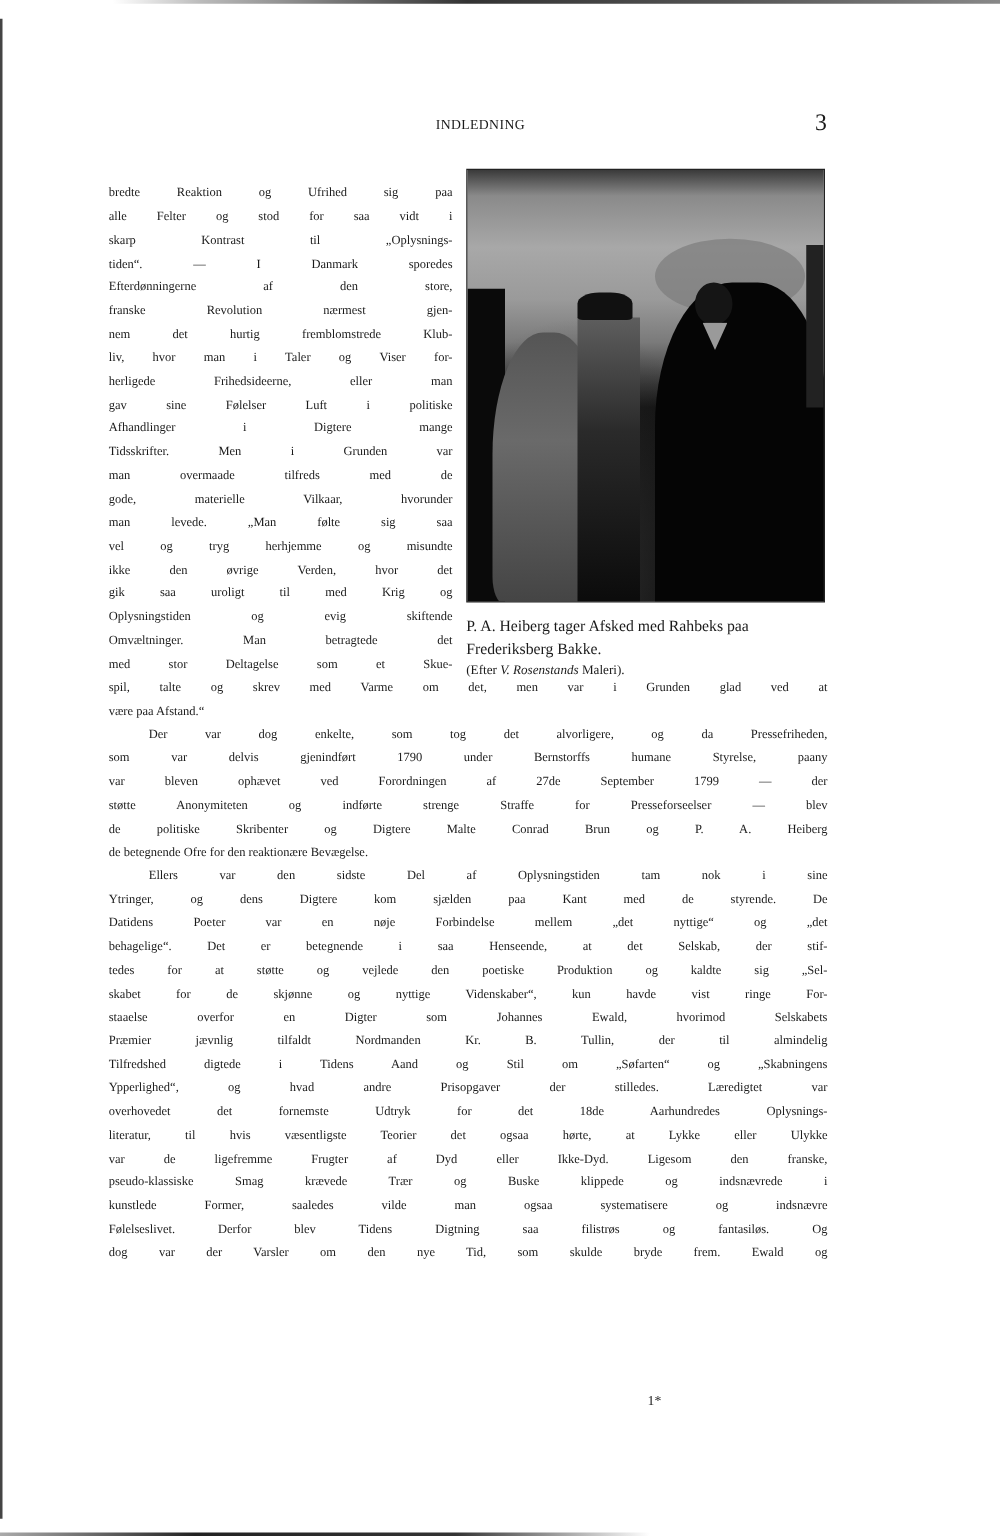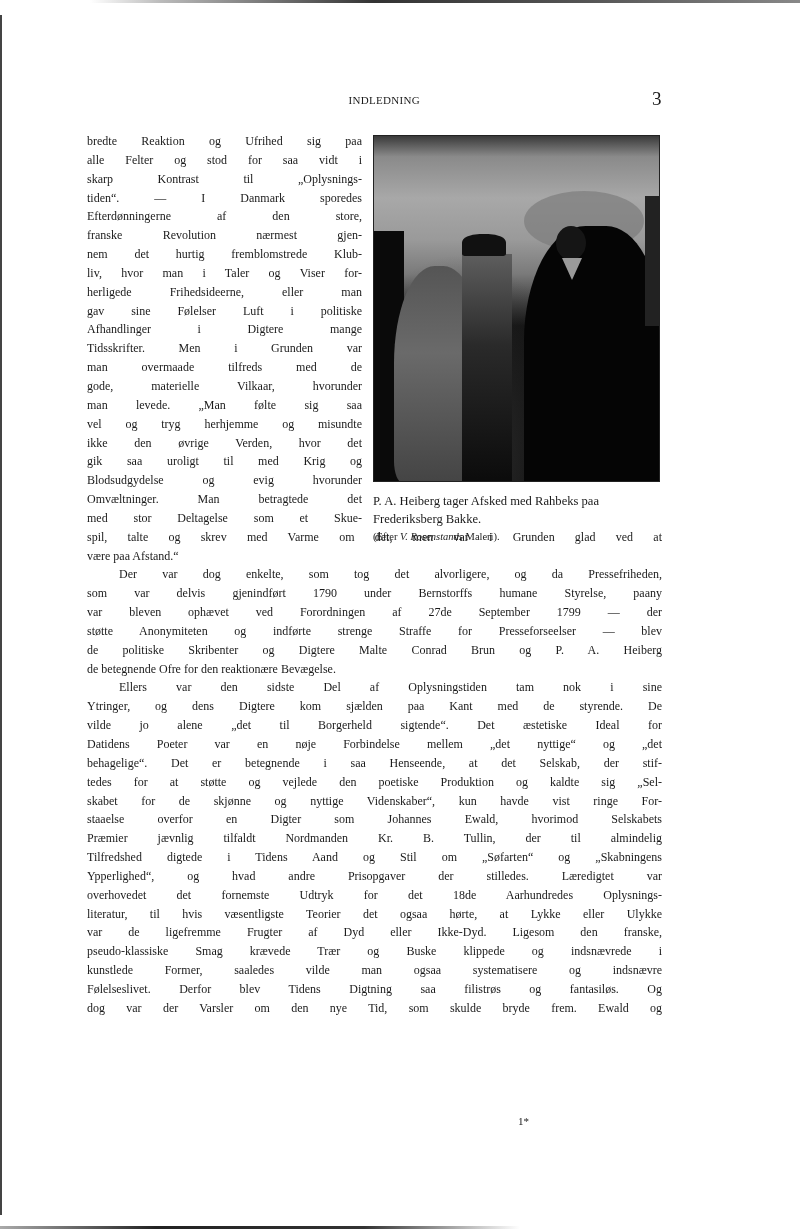--- a/index.html
+++ b/index.html
@@ -21,22 +21,22 @@
   }
   .running-head {
     position: absolute; top: 94px; left: 0; width: 800px; text-align: center;
     font-size: 11px; letter-spacing: 0.3px;
   }
   .running-head .title { position: absolute; left: 340px; width: 80px; text-align: right; }
   .page-number {
     position: absolute; top: 88px; left: 652px; font-size: 19px;
   }
   .text-block {
-    position: absolute; left: 87px; top: 132px; width: 575px;
-    font-size: 12px; line-height: 18.85px; text-align: justify;
+    position: absolute; left: 87px; top: 146px; width: 575px;
+    font-size: 10px; line-height: 18.85px; text-align: justify;
   }
   .narrow { width: 275px; }
   .line { display: block; white-space: nowrap; text-align: justify; text-align-last: justify; }
   .line.last { text-align-last: left; }
   .indent { text-indent: 32px; }
   .figure {
     position: absolute; left: 373px; top: 135px; width: 287px; height: 347px;
     border: 1px solid #222; box-sizing: border-box; overflow: hidden;
     background:
       radial-gradient(ellipse at 30% 95%, #333 0%, transparent 45%),
@@ -130,40 +130,39 @@
     <span class="line">herligede Frihedsideerne, eller man</span>
     <span class="line">gav sine Følelser Luft i politiske</span>
     <span class="line">Afhandlinger i Digtere mange</span>
     <span class="line">Tidsskrifter. Men i Grunden var</span>
     <span class="line">man overmaade tilfreds med de</span>
     <span class="line">gode, materielle Vilkaar, hvorunder</span>
     <span class="line">man levede. „Man følte sig saa</span>
     <span class="line">vel og tryg herhjemme og misundte</span>
     <span class="line">ikke den øvrige Verden, hvor det</span>
     <span class="line">gik saa uroligt til med Krig og</span>
-    <span class="line">Blodsudgydelse og evig hvorunder</span>
+    <span class="line">Oplysningstiden og evig skiftende</span>
     <span class="line">Omvæltninger. Man betragtede det</span>
     <span class="line">med stor Deltagelse som et Skue-</span>
   </div>
   <div>
     <span class="line">spil, talte og skrev med Varme om det, men var i Grunden glad ved at</span>
     <span class="line last">være paa Afstand.“</span>
   </div>
   <div>
     <span class="line indent">Der var dog enkelte, som tog det alvorligere, og da Pressefriheden,</span>
     <span class="line">som var delvis gjenindført 1790 under Bernstorffs humane Styrelse, paany</span>
     <span class="line">var bleven ophævet ved Forordningen af 27de September 1799 — der</span>
     <span class="line">støtte Anonymiteten og indførte strenge Straffe for Presseforseelser — blev</span>
     <span class="line">de politiske Skribenter og Digtere Malte Conrad Brun og P. A. Heiberg</span>
     <span class="line last">de betegnende Ofre for den reaktionære Bevægelse.</span>
   </div>
   <div>
     <span class="line indent">Ellers var den sidste Del af Oplysningstiden tam nok i sine</span>
     <span class="line">Ytringer, og dens Digtere kom sjælden paa Kant med de styrende. De</span>
-    <span class="line">vilde jo alene „det til Borgerheld sigtende“. Det æstetiske Ideal for</span>
     <span class="line">Datidens Poeter var en nøje Forbindelse mellem „det nyttige“ og „det</span>
     <span class="line">behagelige“. Det er betegnende i saa Henseende, at det Selskab, der stif-</span>
     <span class="line">tedes for at støtte og vejlede den poetiske Produktion og kaldte sig „Sel-</span>
     <span class="line">skabet for de skjønne og nyttige Videnskaber“, kun havde vist ringe For-</span>
     <span class="line">staaelse overfor en Digter som Johannes Ewald, hvorimod Selskabets</span>
     <span class="line">Præmier jævnlig tilfaldt Nordmanden Kr. B. Tullin, der til almindelig</span>
     <span class="line">Tilfredshed digtede i Tidens Aand og Stil om „Søfarten“ og „Skabningens</span>
     <span class="line">Ypperlighed“, og hvad andre Prisopgaver der stilledes. Læredigtet var</span>
     <span class="line">overhovedet det fornemste Udtryk for det 18de Aarhundredes Oplysnings-</span>
     <span class="line">literatur, til hvis væsentligste Teorier det ogsaa hørte, at Lykke eller Ulykke</span>

